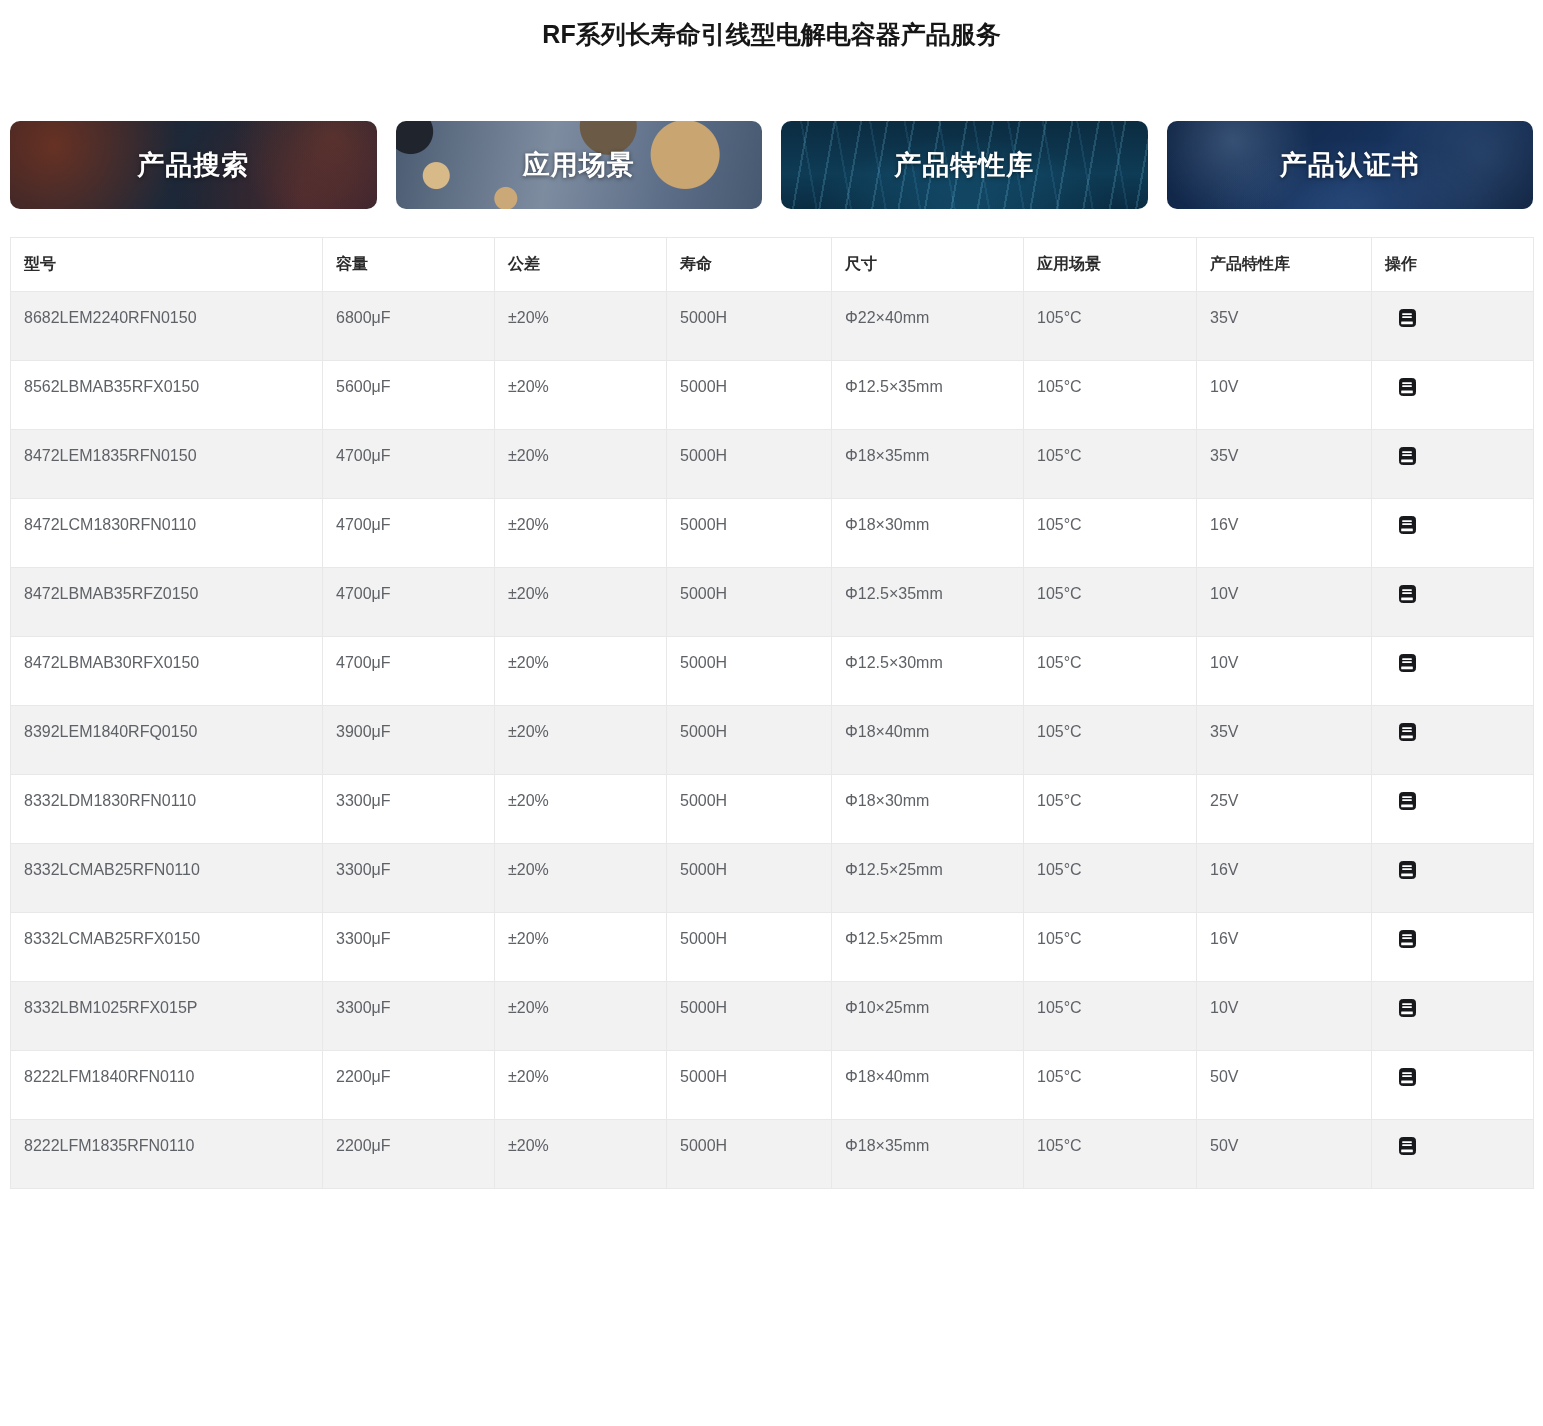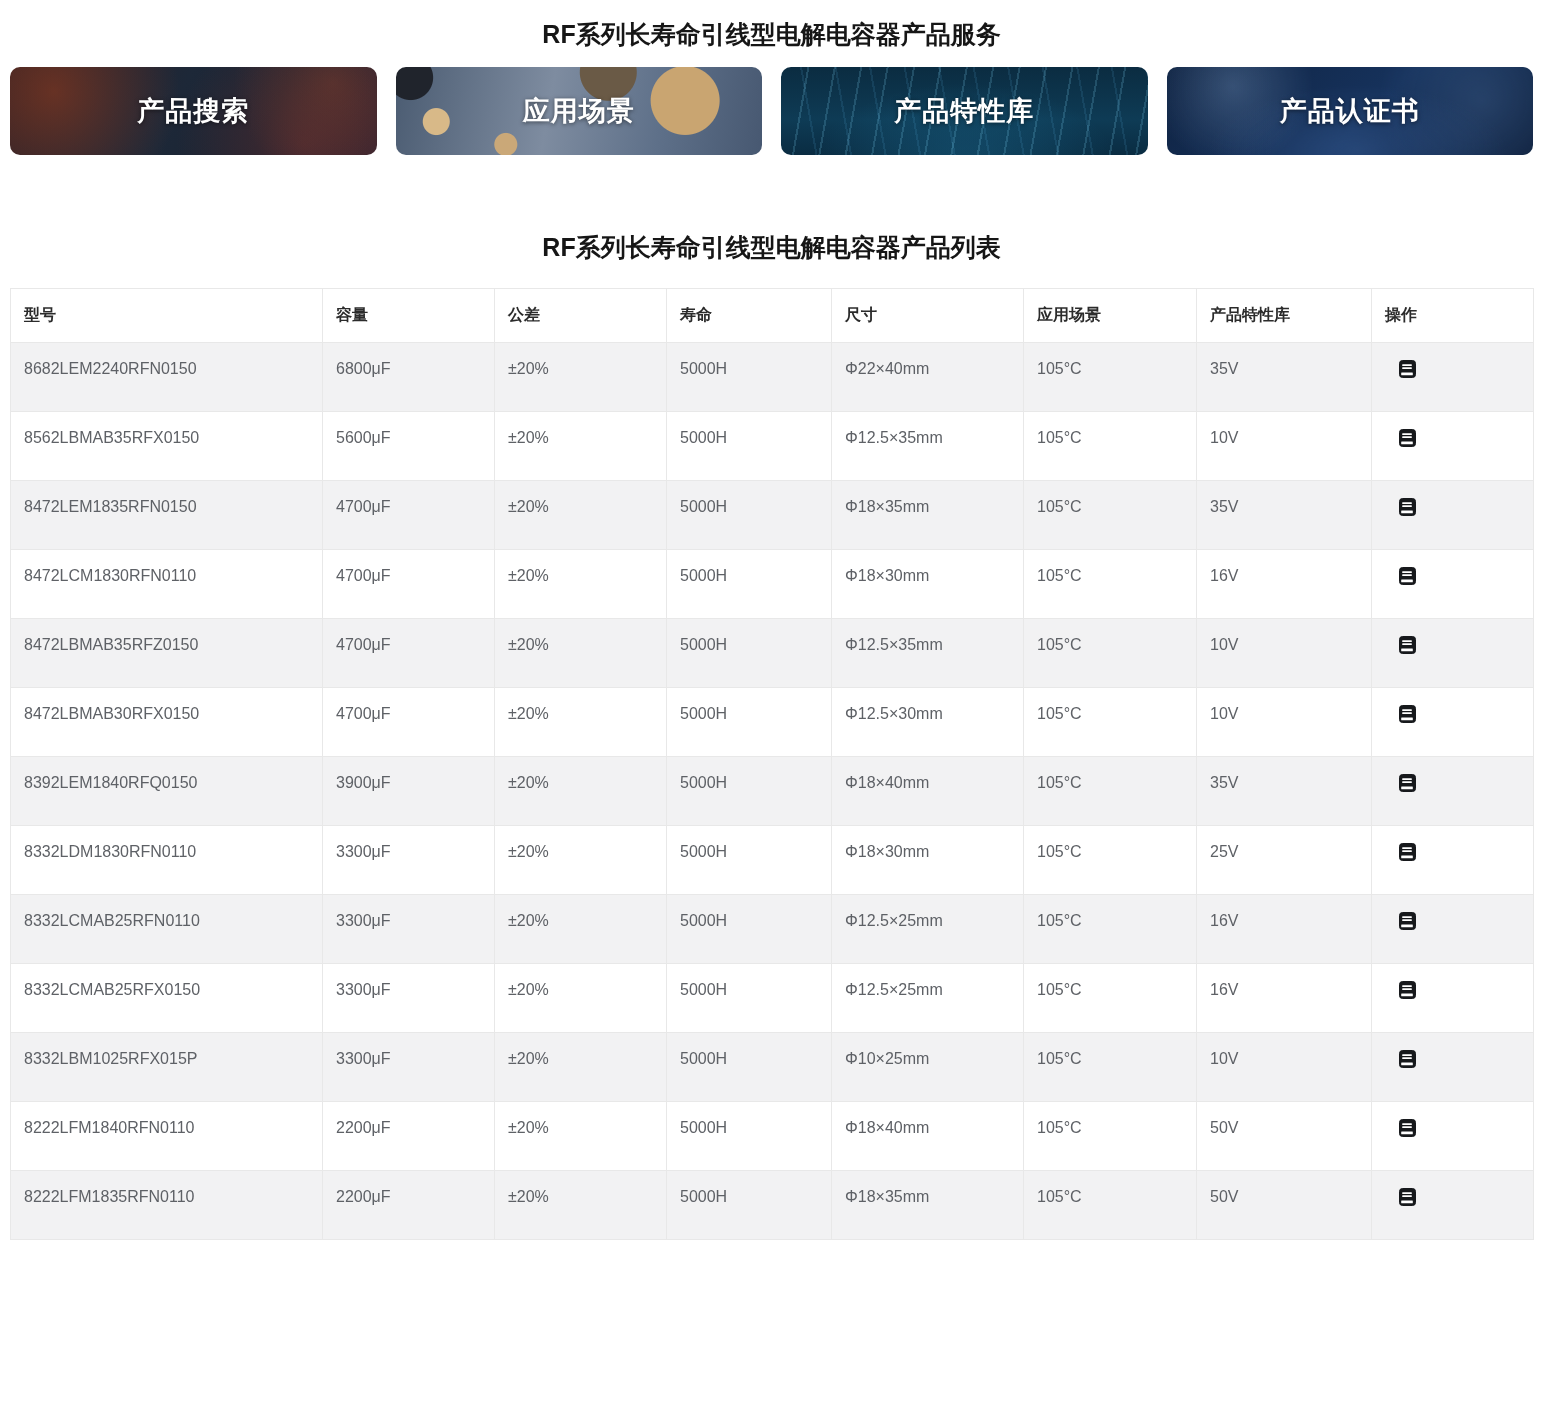--- a/index.html
+++ b/index.html
@@ -27,21 +27,21 @@
     text-align: center;
     font-size: 25px;
     line-height: 26px;
     font-weight: 700;
     color: #161616;
   }
   
   .nav-cards {
     display: flex;
     gap: 19px;
-    margin-top: 20px;
+    margin-top: 74px;
     height: 88px;
   }
   .nav-card {
     flex: 1 1 0;
     height: 88px;
     border-radius: 10px;
     overflow: hidden;
     display: flex;
     align-items: center;
     justify-content: center;
@@ -146,21 +146,20 @@
       <span class="nav-card-label">应用场景</span>
     </div>
     <div class="nav-card card-features">
       <span class="nav-card-label">产品特性库</span>
     </div>
     <div class="nav-card card-cert">
       <span class="nav-card-label">产品认证书</span>
     </div>
   </div>
 
-  <h2 class="list-title">RF系列长寿命引线型电解电容器产品列表</h2>
 
   <table class="product-table">
     <colgroup>
       <col style="width:312px">
       <col style="width:172px">
       <col style="width:172px">
       <col style="width:165px">
       <col style="width:192px">
       <col style="width:173px">
       <col style="width:175px">

